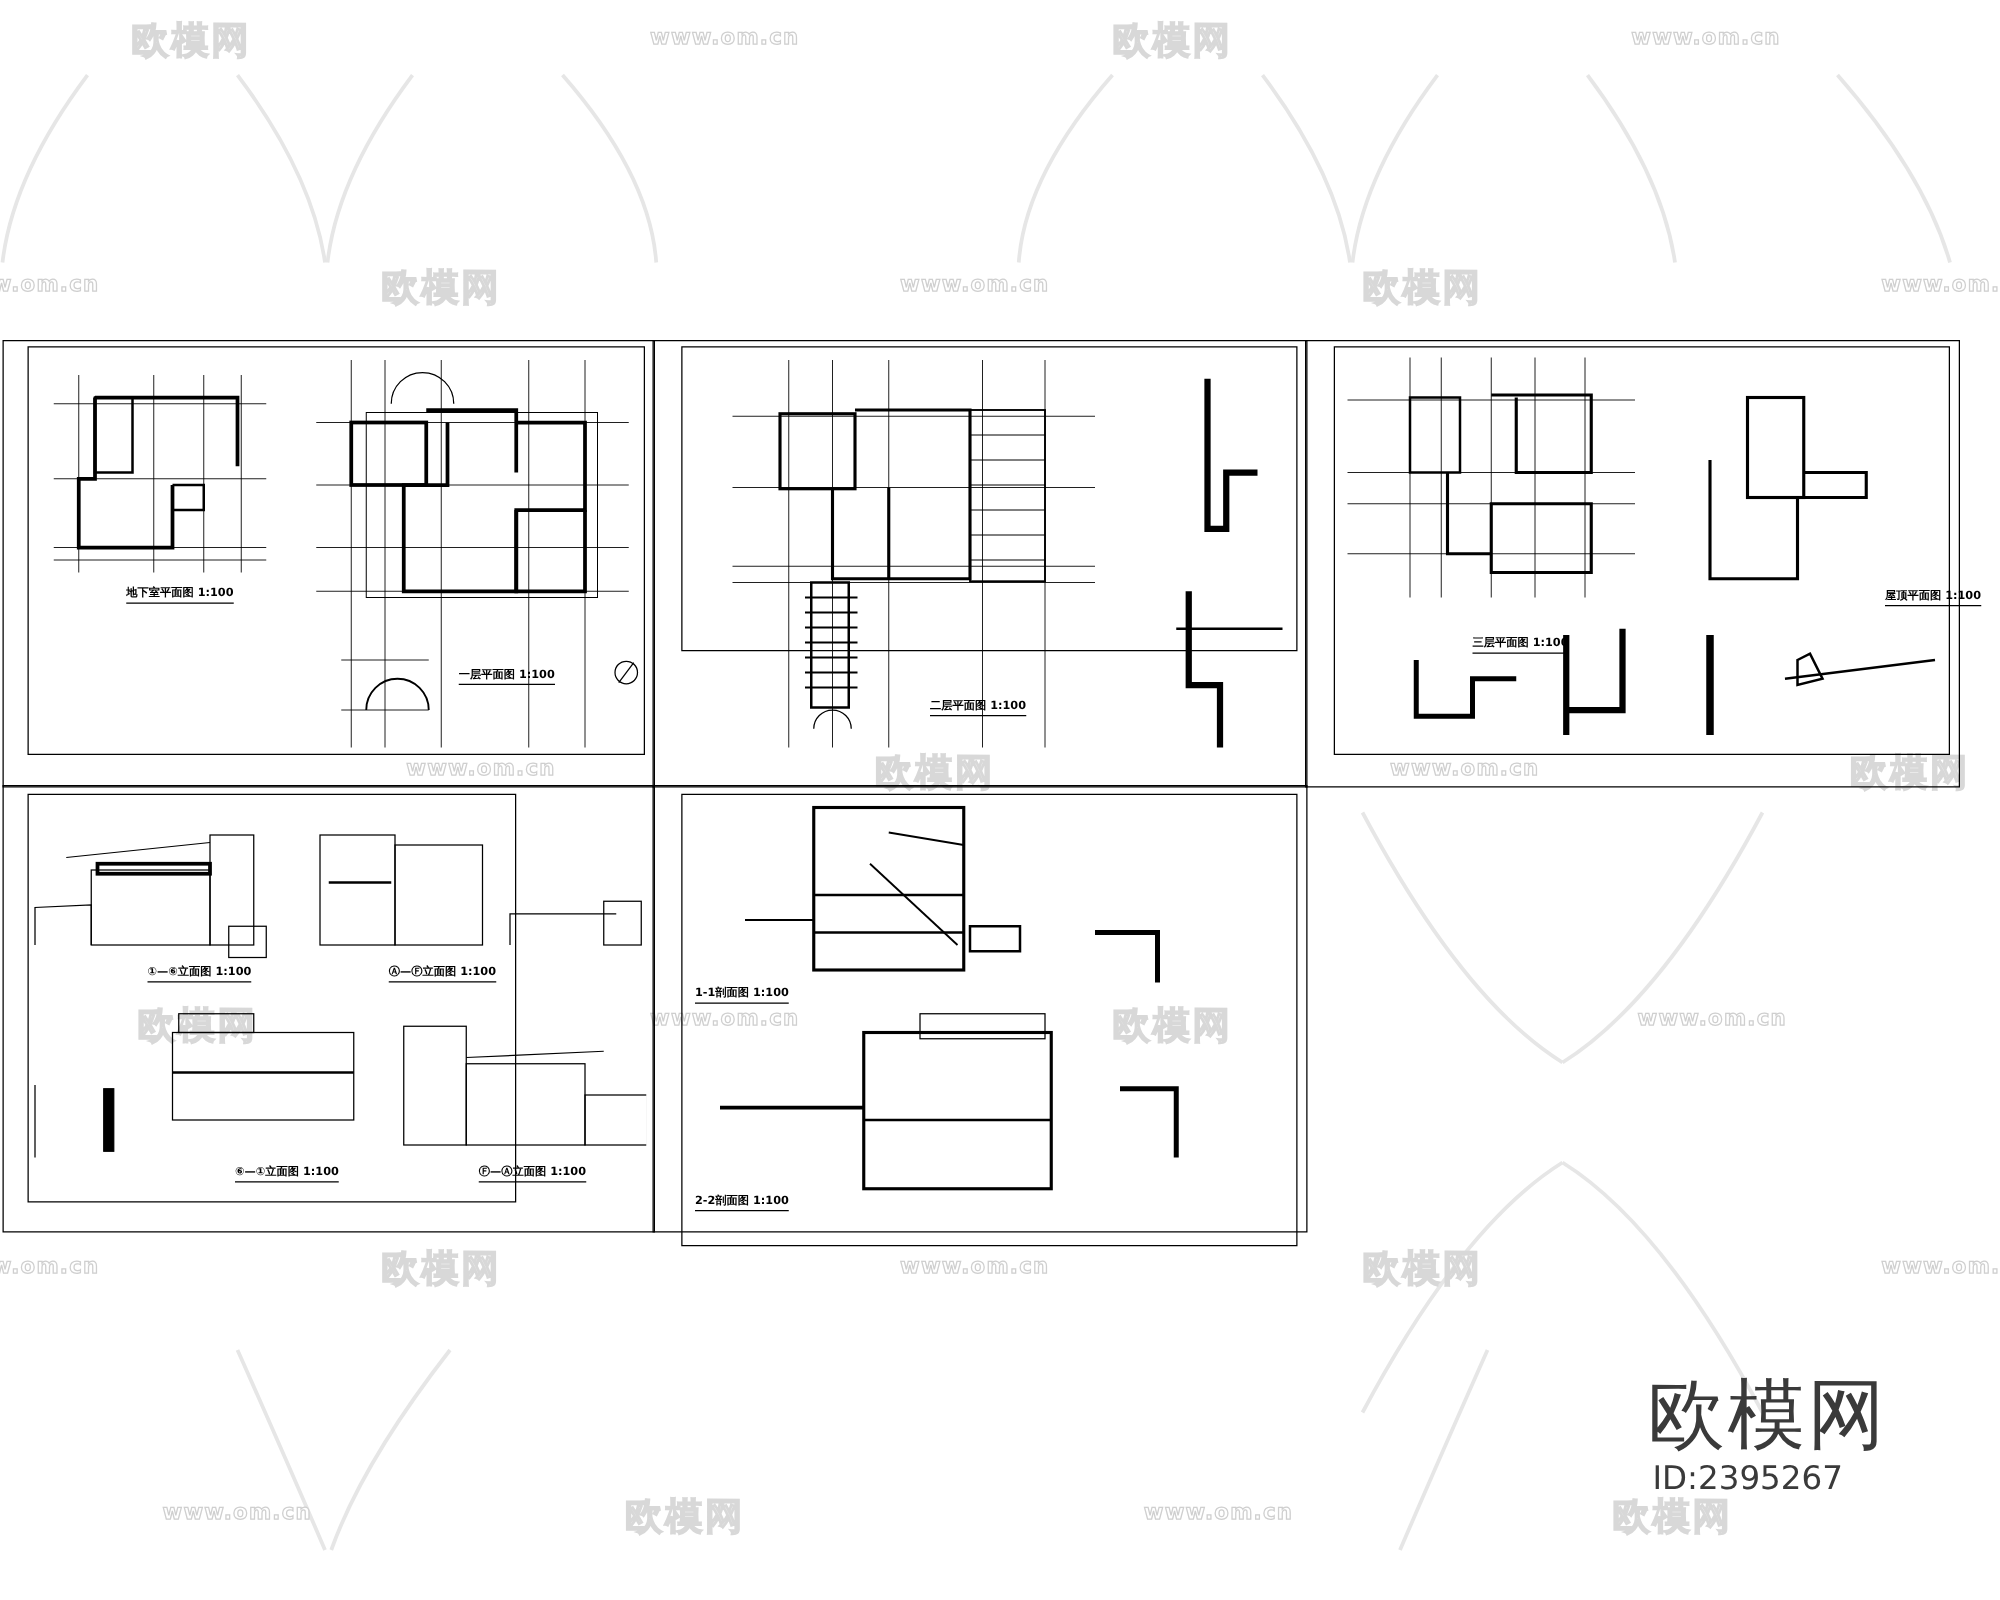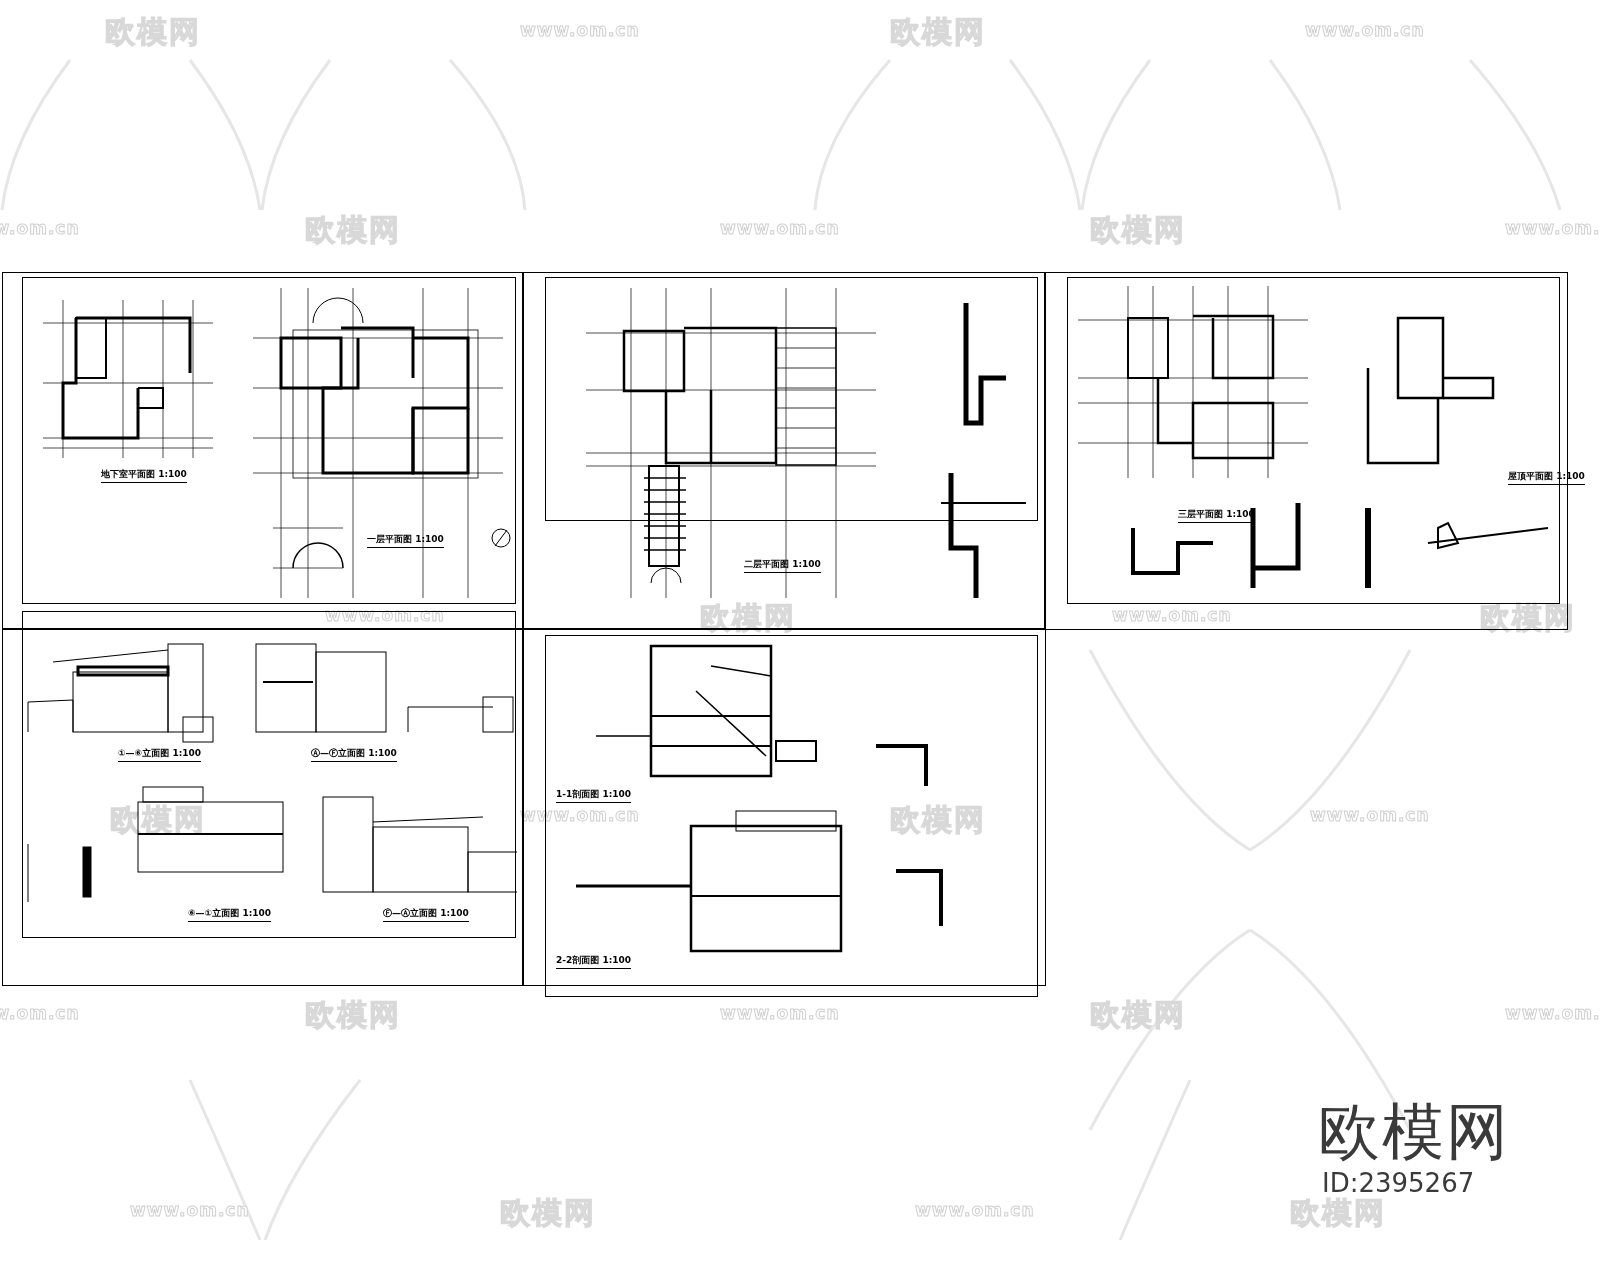--- a/index.html
+++ b/index.html
@@ -187,21 +187,21 @@
       <path d="M300 230 L300 310" stroke-width="6"></path>
       <path d="M360 265 L440 255 L480 250" stroke-width="2"></path>
       <path d="M370 250 L380 245 L390 265 L370 270Z" stroke-width="2"></path>
     </g>
   </svg>
   <span class="title" style="left:110px;top:230px"><span>三层平面图</span> <span>1:100</span></span>
   <span class="title" style="left:440px;top:192px"><span>屋顶平面图</span> <span>1:100</span></span>
 </div>
 
 <div class="sheet" style="left:2px;top:628px;width:522px;height:358px"></div>
-<div class="frame" style="left:22px;top:611px;width:494px;height:327px">
+<div class="frame" style="left:22px;top:635px;width:391px;height:327px">
   <svg class="draw" width="494" height="327" style="left:0;top:0">
     <g stroke="#000" fill="none" stroke-width="1">
 
       <polyline points="5,120 5,90 50,88 50,120"></polyline>
       <rect x="50" y="60" width="95" height="60"></rect>
         <rect x="145" y="32" width="35" height="88"></rect>
       <line x1="30" y1="50" x2="145" y2="38"></line>
         <rect x="55" y="55" width="90" height="8" stroke-width="3"></rect>
       <rect x="160" y="105" width="30" height="25"></rect>
 

